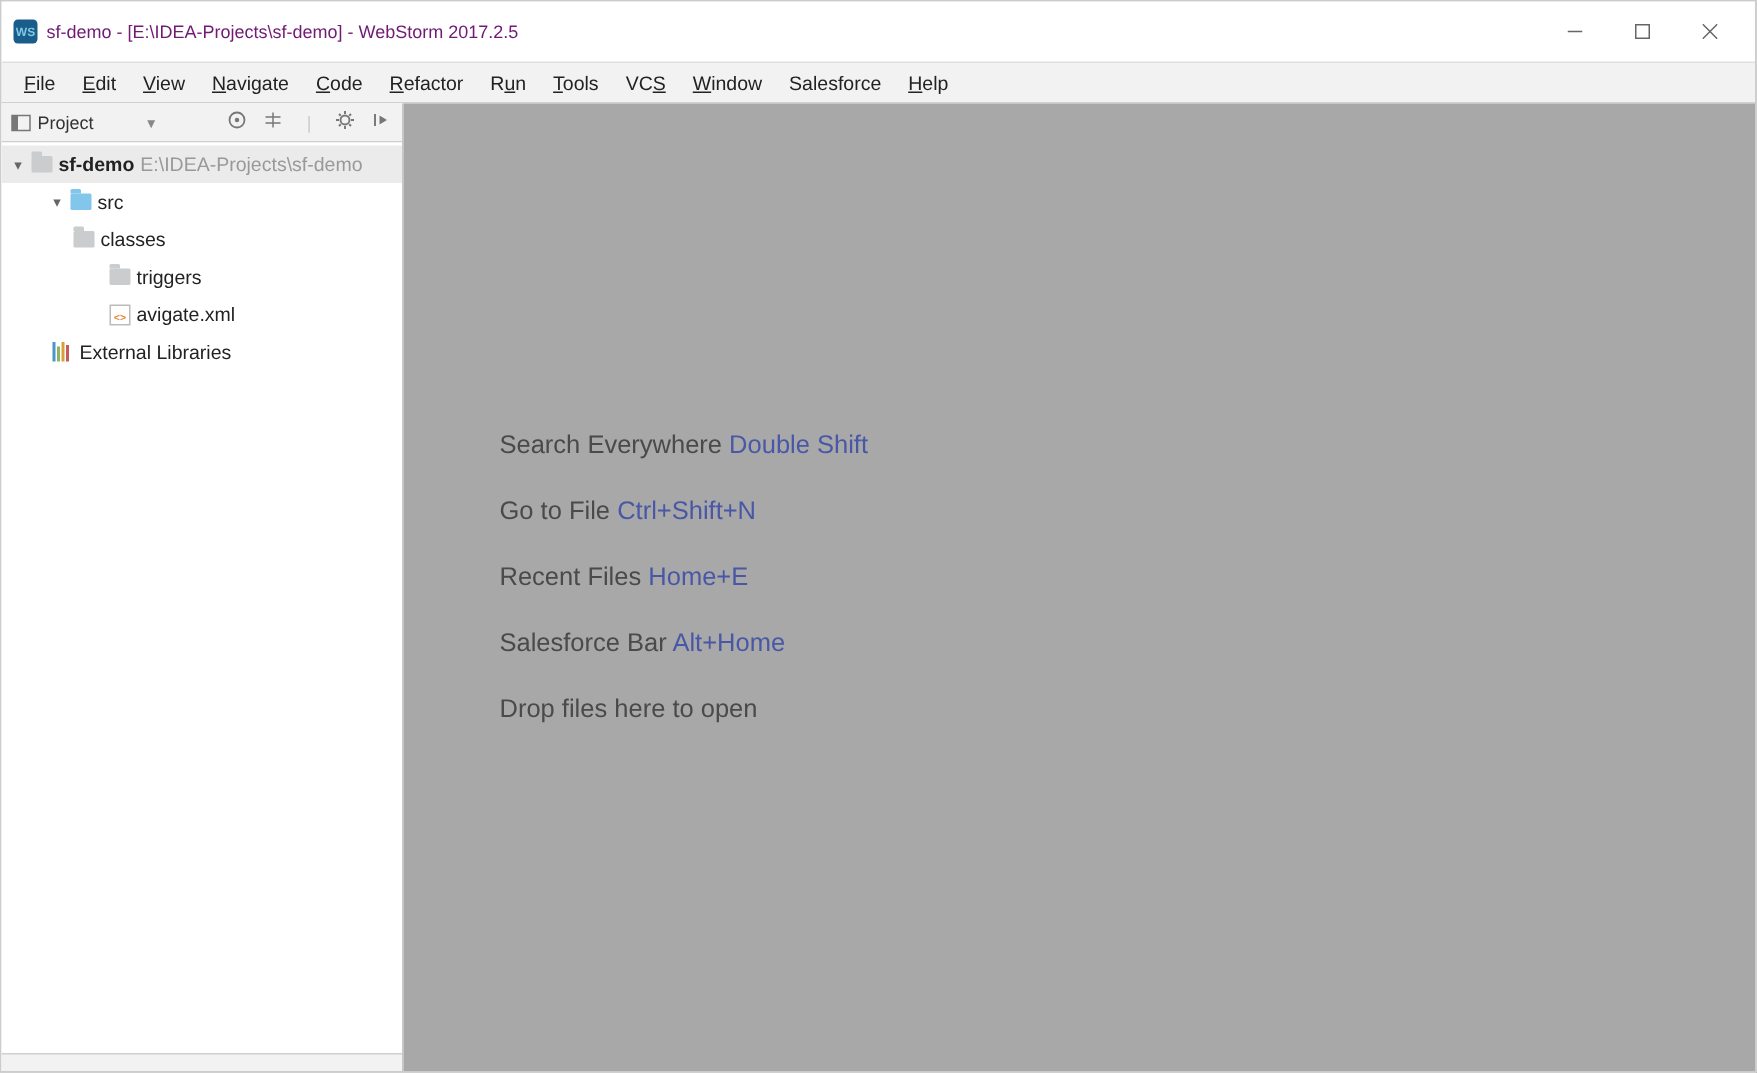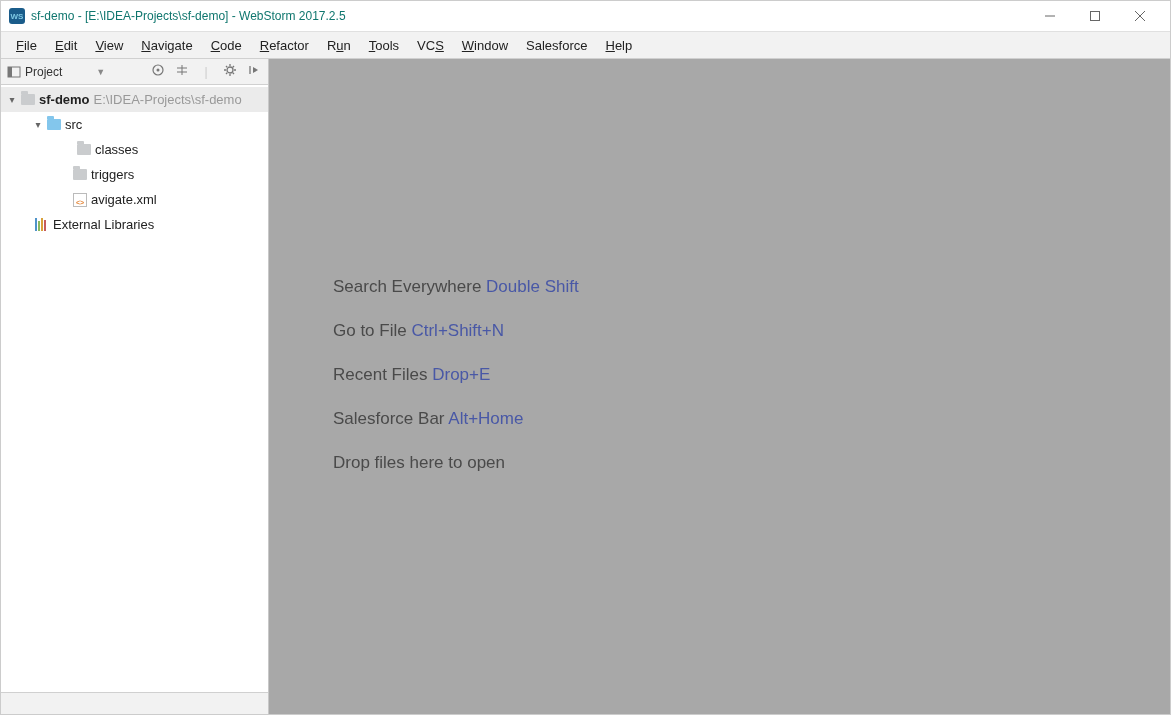--- a/index.html
+++ b/index.html
@@ -1,21 +1,21 @@
 <!DOCTYPE html>
 <html><head>
 <meta charset="utf-8">
 <style>
 * { box-sizing: border-box; margin: 0; padding: 0; font-family: "Segoe UI", Tahoma, sans-serif; }
 body { width: 1171px; height: 715px; background: #fff; overflow: hidden; border: 1px solid #ccc; }
 
 
-.titlebar { height: 31px; background: #fff; display: flex; align-items: center; padding: 4px 8px; border-bottom: 1px solid #e0e0e0; }
+.titlebar { height: 41px; background: #fff; display: flex; align-items: center; padding: 4px 8px; border-bottom: 1px solid #e0e0e0; }
 .titlebar .app-icon { width: 16px; height: 16px; background: #1a5c8a; border-radius: 3px; margin-right: 6px; display: flex; align-items: center; justify-content: center; font-size: 8px; color: #7ec8e3; font-weight: bold; }
-.titlebar .title-text { font-size: 12px; color: #0f766e; flex: 1; }
+.titlebar .title-text { font-size: 12px; color: #701a75; flex: 1; }
 .titlebar .win-controls { display: flex; gap: 0; }
 .titlebar .win-btn { width: 45px; height: 29px; display: flex; align-items: center; justify-content: center; color: #666; font-size: 14px; }
 .titlebar .win-btn svg { stroke: #666; }
 
 
 .menubar { height: 27px; background: #f2f2f2; display: flex; align-items: center; padding: 0 6px; border-bottom: 1px solid #d0d0d0; font-size: 13px; color: #222; }
 .menubar .menu-item { padding: 3px 9px; cursor: default; text-align: center; }
 .menubar .menu-item .uline { text-decoration: underline; }
 
 
@@ -163,21 +163,21 @@
         <span class="label bold">sf-demo</span>
         <span class="dim">E:\IDEA-Projects\sf-demo</span>
       </div>
       <div class="tree-row" style="padding-left:30px">
         <span class="chev">▾</span>
         <span class="icon">
             <span class="folder-icon blue"></span>
           </span>
         <span class="label">src</span>
       </div>
-      <div class="tree-row" style="padding-left:60px">
+      <div class="tree-row" style="padding-left:32px">
         <span class="chev"></span>
         <span class="icon">
             <span class="folder-icon"></span>
           </span>
         <span class="label">classes</span>
       </div>
       <div class="tree-row" style="padding-left:56px">
         <span class="chev"></span>
         <span class="icon">
             <span class="folder-icon"></span>
@@ -212,21 +212,21 @@
       <div class="row">
         <span>Search Everywhere</span>
         <span class="kb">Double Shift</span>
       </div>
       <div class="row">
         <span>Go to File</span>
         <span class="kb">Ctrl+Shift+N</span>
       </div>
       <div class="row">
         <span>Recent Files</span>
-        <span class="kb">Drop+E</span>
+        <span class="kb">Home+E</span>
       </div>
       <div class="row">
         <span>Salesforce Bar</span>
         <span class="kb">Alt+Home</span>
       </div>
       <div class="row">Drop files here to open</div>
     </div>
   </div>
 </div>
 

